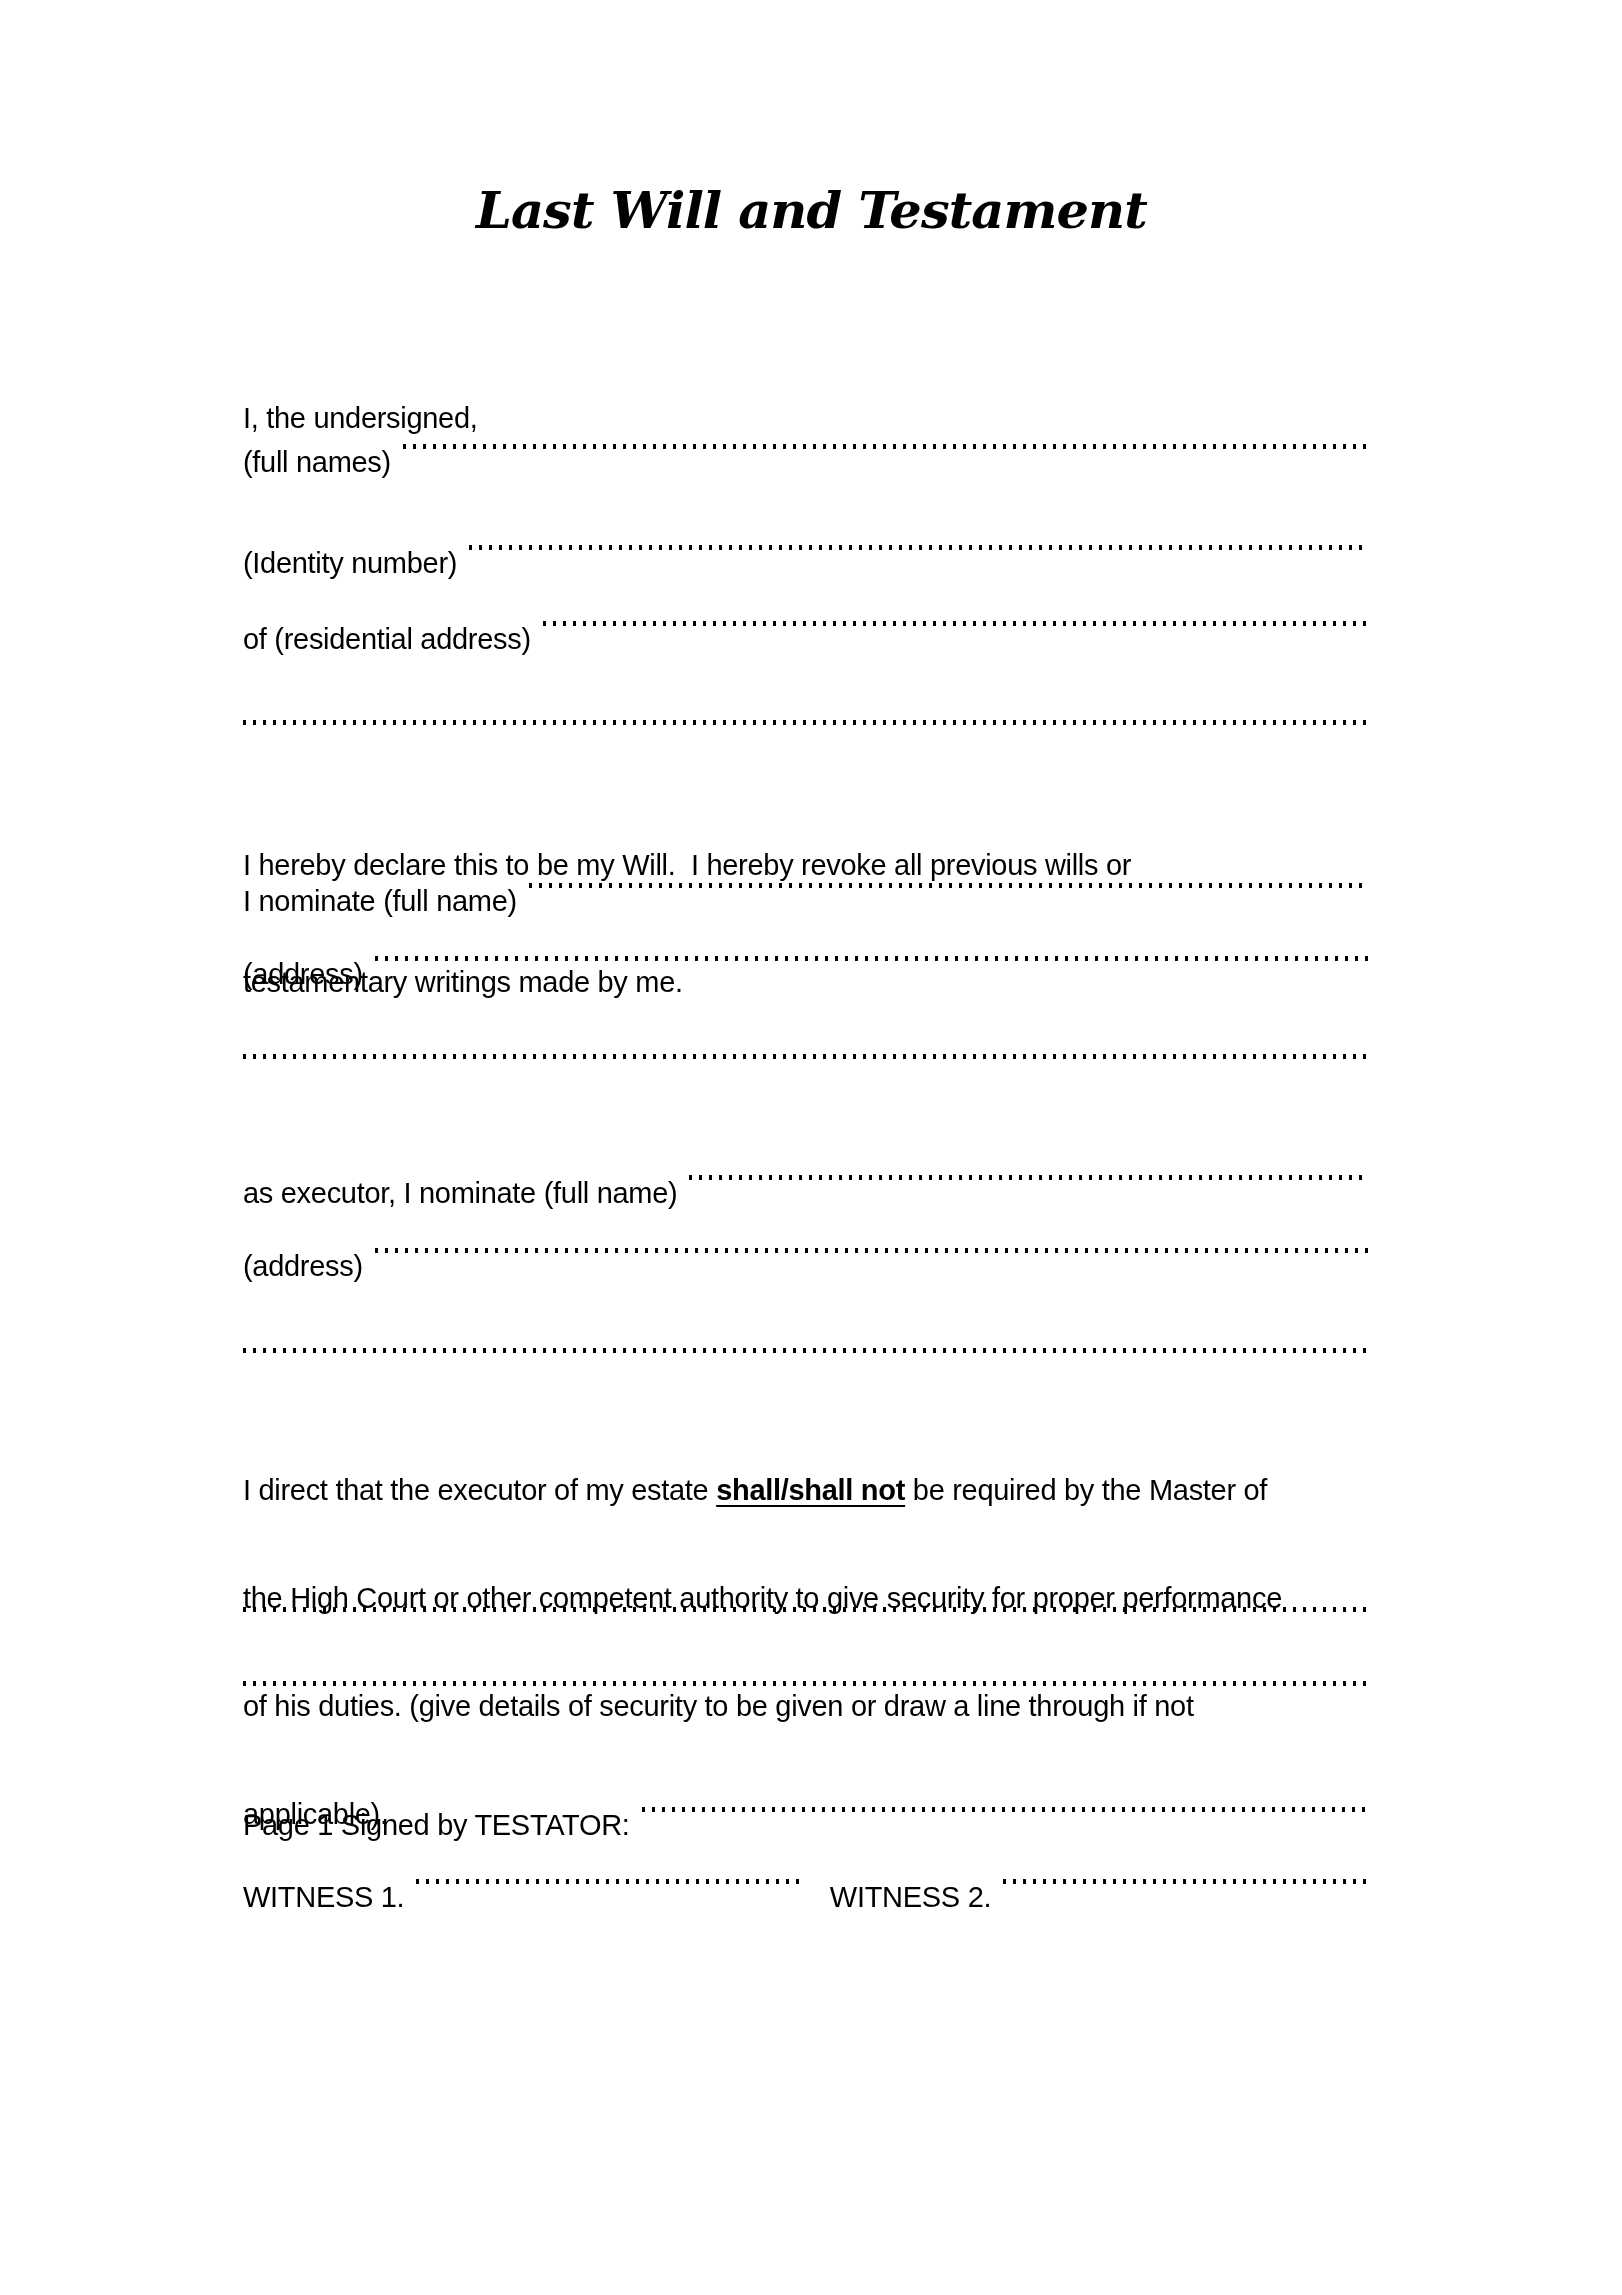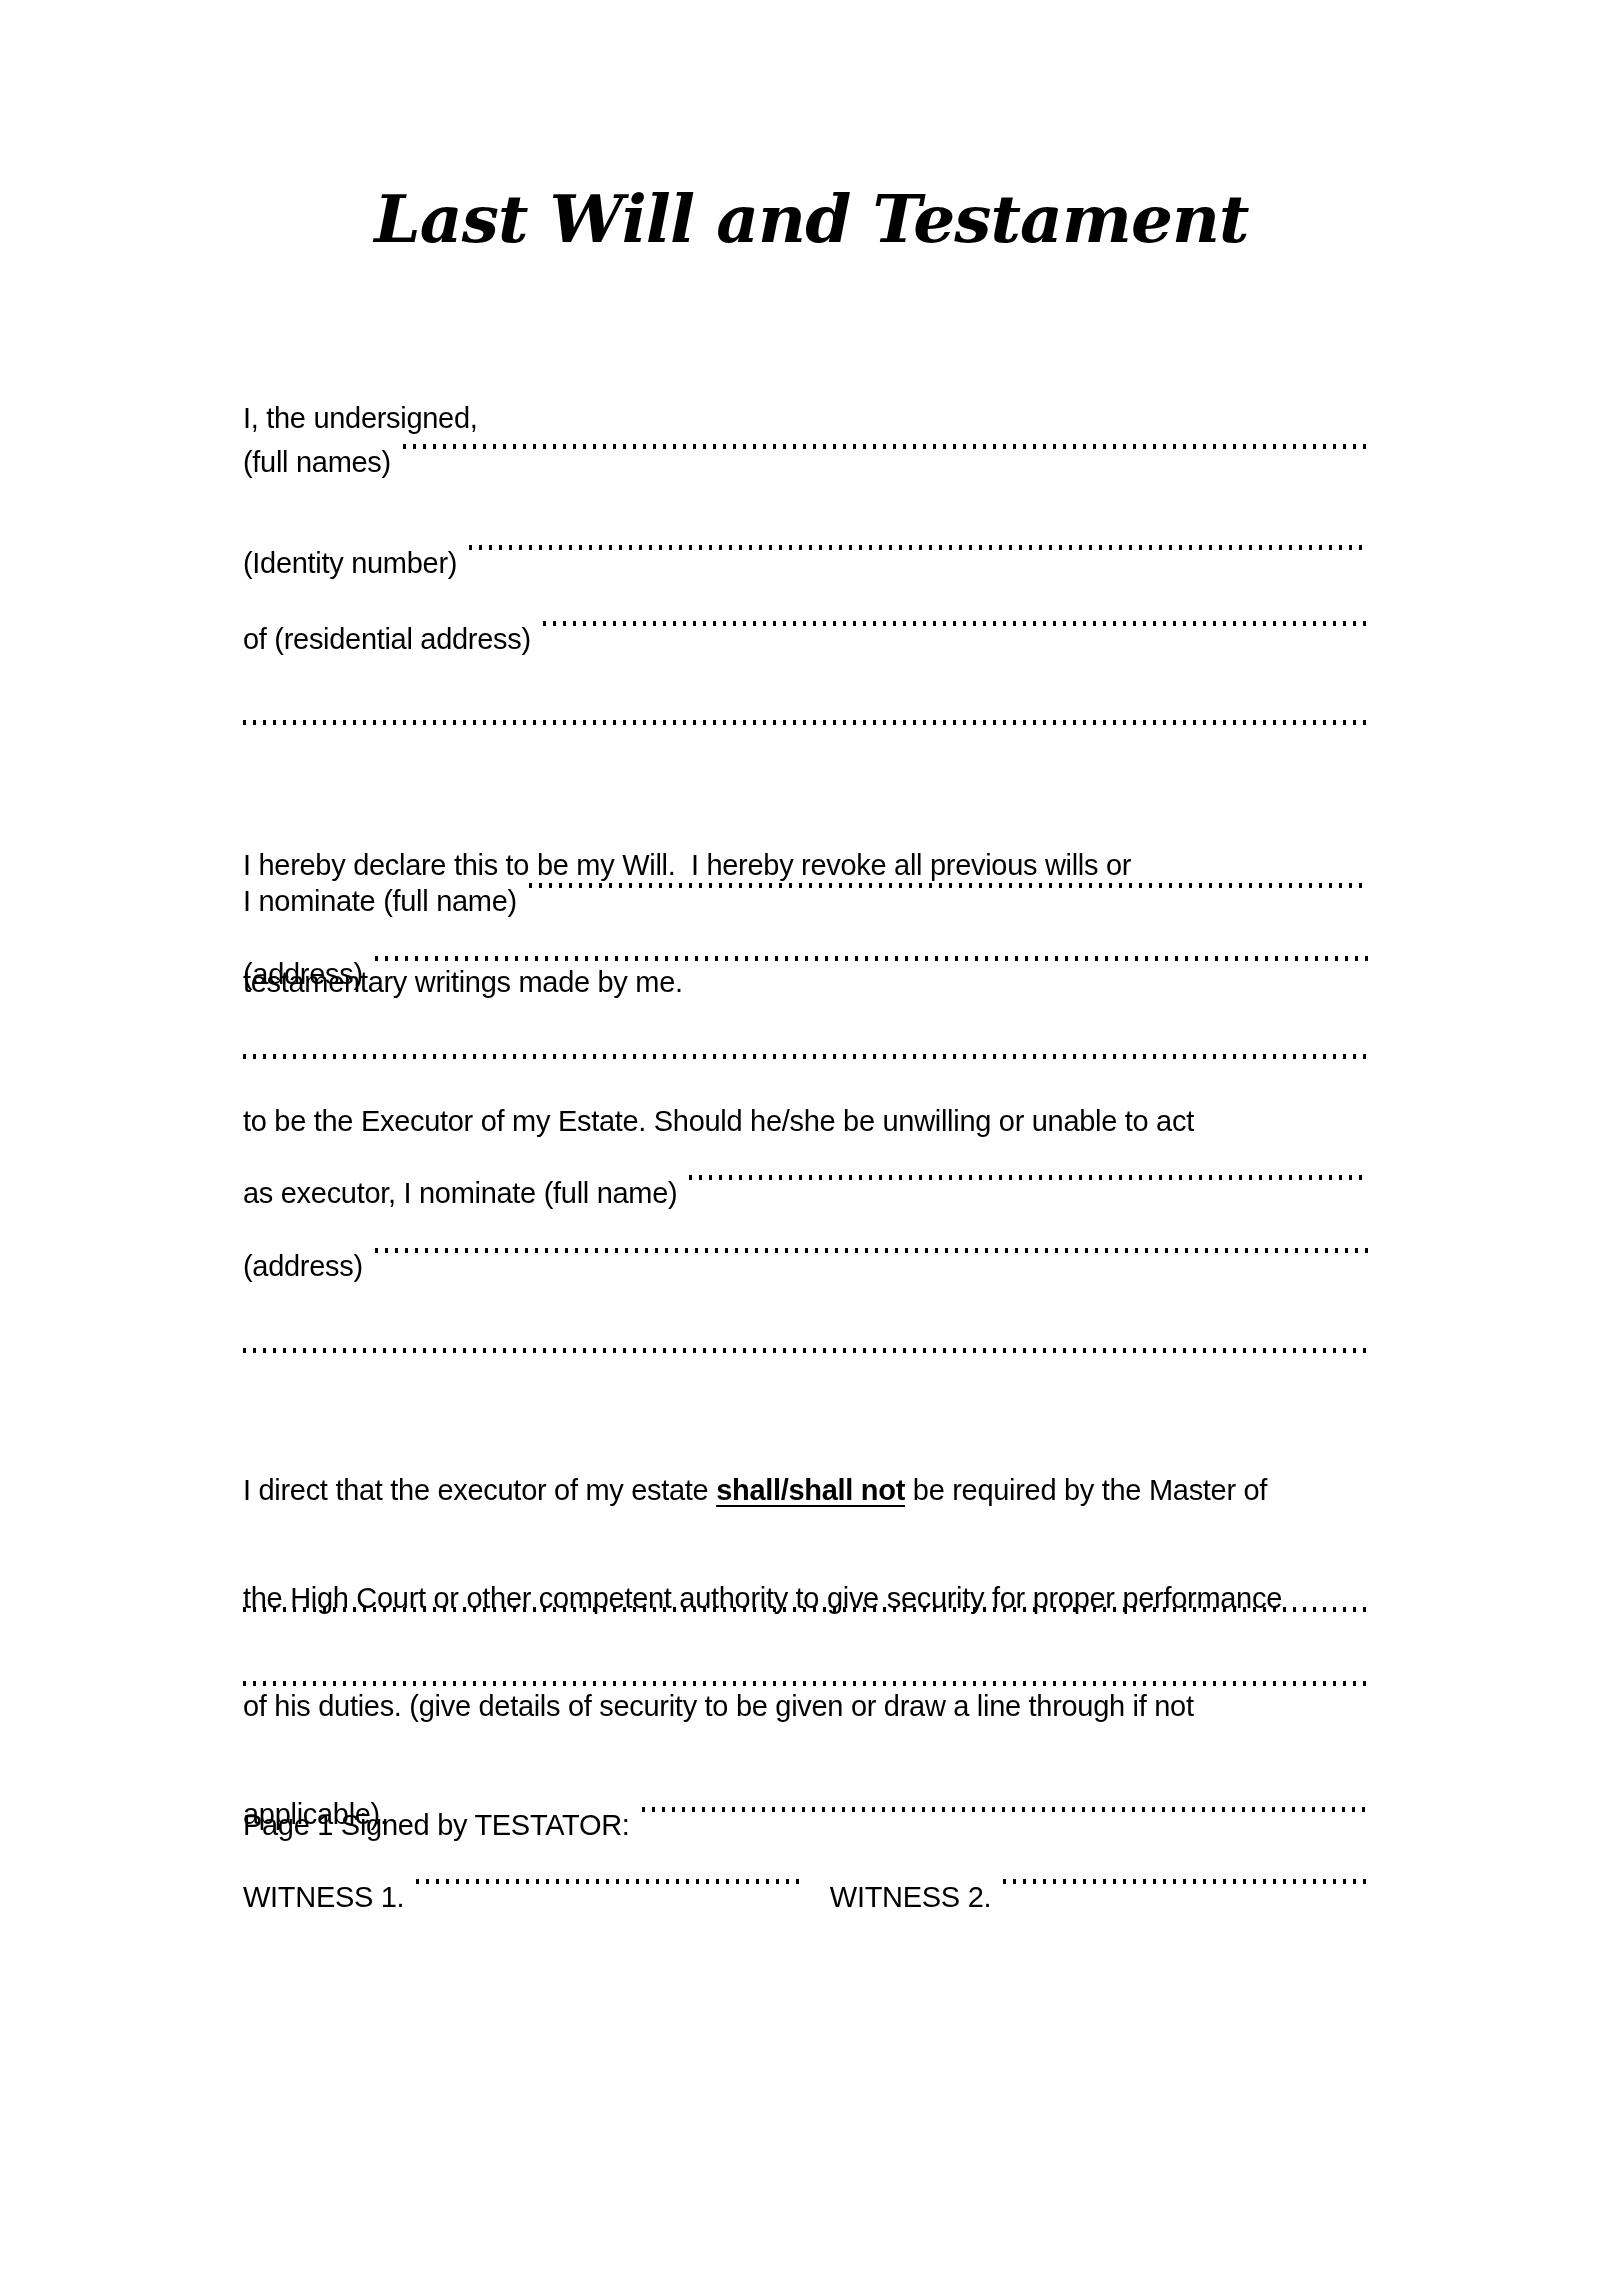--- a/index.html
+++ b/index.html
@@ -21,21 +21,21 @@
   }
   .doc-title {
     position: absolute;
     top: 180px;
     left: 0;
     width: 100%;
     text-align: center;
     font-family: "DejaVu Serif", serif;
     font-style: italic;
     font-weight: 600;
-    font-size: 66px;
+    font-size: 51px;
     letter-spacing: -0.9px;
     line-height: 1.2;
     margin: 0;
   }
   .line {
     position: absolute;
     left: 243px;
     width: 1125px;
     display: flex;
     align-items: flex-start;
@@ -113,23 +113,20 @@
     <span class="leader"></span>
   </div>
 
   <div class="line" style="top:956px">
     <span class="label">(address)</span>
     <span class="leader"></span>
   </div>
 
   <div class="dot-strip" style="top:1054px"></div>
 
-  <div class="line" style="top:1103px">
-    <span class="label">to be the Executor of my Estate. Should he/she be unwilling or unable to act</span>
-  </div>
 
   <div class="line" style="top:1175px">
     <span class="label">as executor, I nominate (full name)</span>
     <span class="leader"></span>
   </div>
 
   <div class="line" style="top:1248px">
     <span class="label">(address)</span>
     <span class="leader"></span>
   </div>

